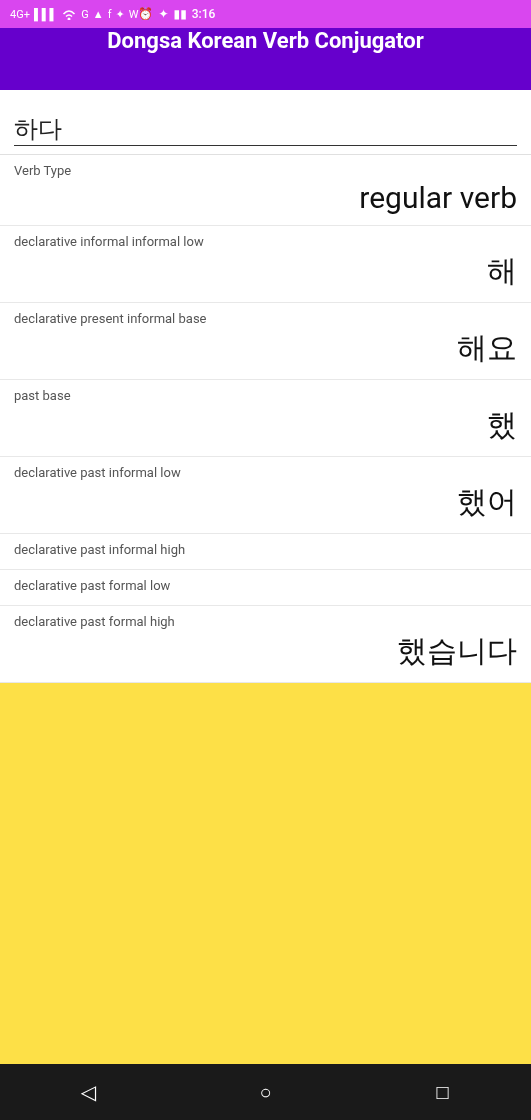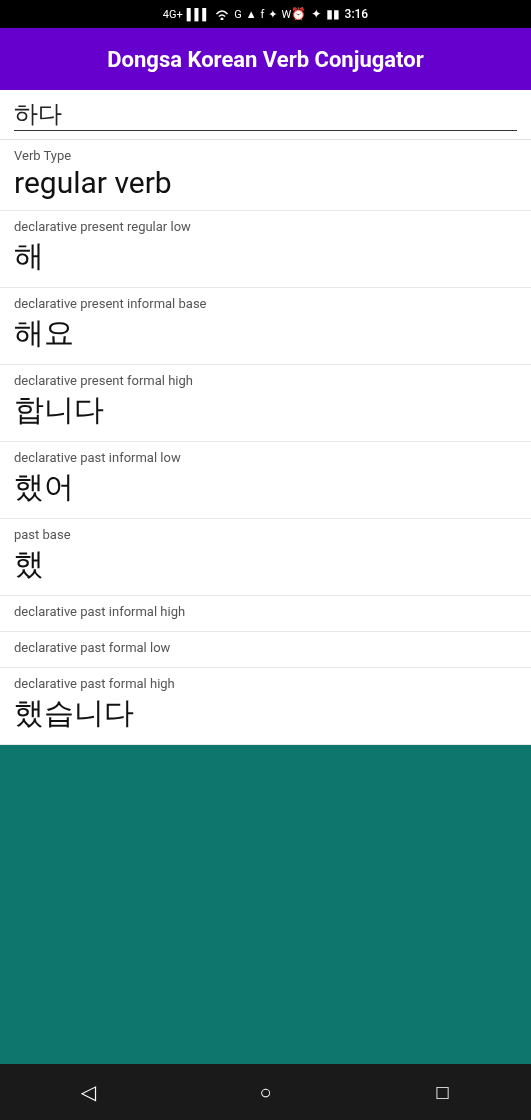--- a/index.html
+++ b/index.html
@@ -9,25 +9,25 @@
       width: 531px;
       min-height: 1120px;
       font-family: 'Roboto', Arial, sans-serif;
       background: #f5f5f5;
       display: flex;
       flex-direction: column;
     }
 
     
     .status-bar {
-      background: #000000;
+      background: #d946ef;
       height: 28px;
       display: flex;
       align-items: center;
-      justify-content: center;
+      justify-content: flex-start;
       padding: 11px 10px;
       color: white;
       font-size: 12px;
     }
     .status-left {
       display: flex;
       align-items: center;
       gap: 4px;
       font-size: 11px;
     }
@@ -37,21 +37,21 @@
       gap: 5px;
       font-size: 12px;
       font-weight: 500;
     }
 
     
     .app-header {
       background: #6600cc;
       height: 62px;
       display: flex;
-      align-items: center;
+      align-items: flex-start;
       justify-content: center;
     }
     .app-title {
       color: white;
       font-size: 22px;
       font-weight: bold;
     }
 
     
     .input-area {
@@ -59,50 +59,52 @@
       padding: 10px 14px 8px 14px;
       border-bottom: 1px solid #e0e0e0;
     }
     .verb-input {
       font-size: 24px;
       color: #222;
       width: 100%;
       border: none;
       outline: none;
       background: transparent;
+      margin-top: 15px;
     }
     .input-underline {
       height: 1px;
       background: #333;
       margin-top: 2px;
     }
 
     
     .conjugation-list {
       flex: 1;
       overflow-y: auto;
-      background: #0f766e;
+      background: #fde047;
     }
 
     .conjugation-item {
       padding: 8px 14px 10px 14px;
       border-bottom: 1px solid #e8e8e8;
       background: white;
     }
 
     .conjugation-label {
       font-size: 13px;
       color: #555;
       margin-bottom: 2px;
     }
 
     .conjugation-value {
       font-size: 30px;
       color: #111;
       font-weight: 400;
+      text-align: right;
     }
 
     
     .bottom-nav {
       background: #1a1a1a;
       height: 56px;
       display: flex;
       align-items: center;
       justify-content: space-around;
     }
@@ -156,38 +158,34 @@
 
 <div class="conjugation-list">
 
   <div class="conjugation-item">
     <div class="conjugation-label">Verb Type</div>
     <div class="conjugation-value">regular verb</div>
   </div>
 
   <div id="conjugation-rows">
       <div class="conjugation-item">
-        <div class="conjugation-label">declarative present regular low</div>
+        <div class="conjugation-label">declarative informal informal low</div>
         <div class="conjugation-value">해</div>
       </div>
       <div class="conjugation-item">
         <div class="conjugation-label">declarative present informal base</div>
         <div class="conjugation-value">해요</div>
       </div>
       <div class="conjugation-item">
-        <div class="conjugation-label">declarative present formal high</div>
-        <div class="conjugation-value">합니다</div>
+        <div class="conjugation-label">past base</div>
+        <div class="conjugation-value">했</div>
       </div>
       <div class="conjugation-item">
         <div class="conjugation-label">declarative past informal low</div>
         <div class="conjugation-value">했어</div>
-      </div>
-      <div class="conjugation-item">
-        <div class="conjugation-label">past base</div>
-        <div class="conjugation-value">했</div>
       </div>
       <div class="conjugation-item">
         <div class="conjugation-label">declarative past informal high</div>
       </div>
       <div class="conjugation-item">
         <div class="conjugation-label">declarative past formal low</div>
       </div>
       <div class="conjugation-item">
         <div class="conjugation-label">declarative past formal high</div>
         <div class="conjugation-value">했습니다</div>

